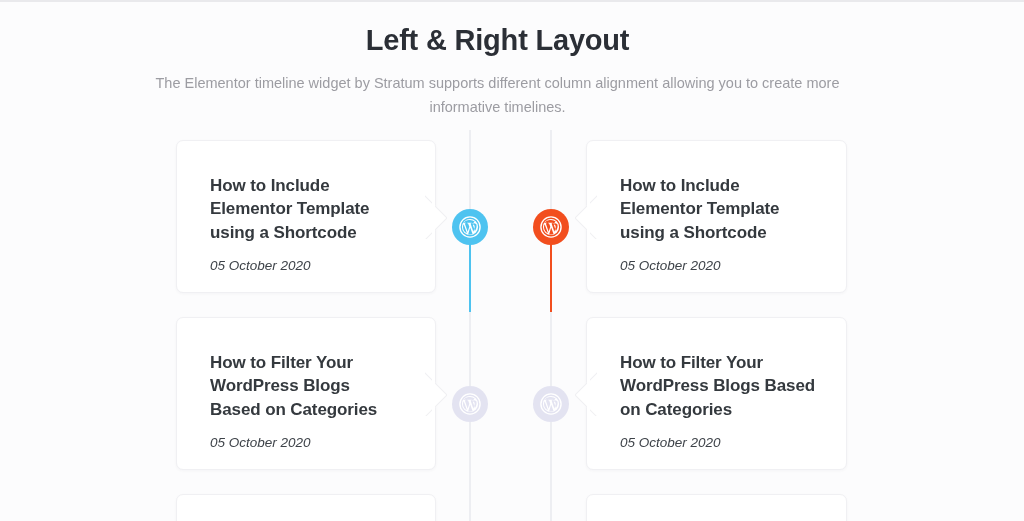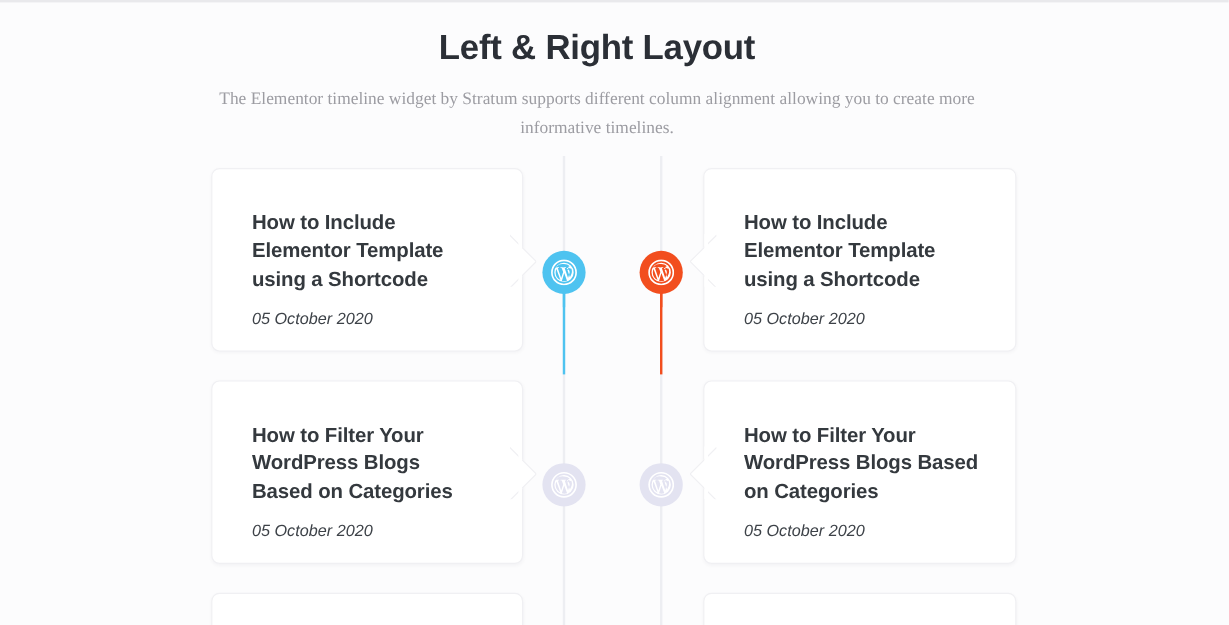--- a/index.html
+++ b/index.html
@@ -48,21 +48,20 @@
     letter-spacing: -0.2px;
     line-height: 1.25;
   }
   .page-subtitle {
     margin: 14px auto 0 auto;
     width: 690px;
     font-size: 14.5px;
     line-height: 1.62;
     color: #9c9ca2;
     font-weight: normal;
-    font-family: Liberation Serif, serif;
   }
 
   
   .timeline {
     position: absolute;
     top: 130px;
     left: 0;
     width: 816px;
     height: 391px;
   }

